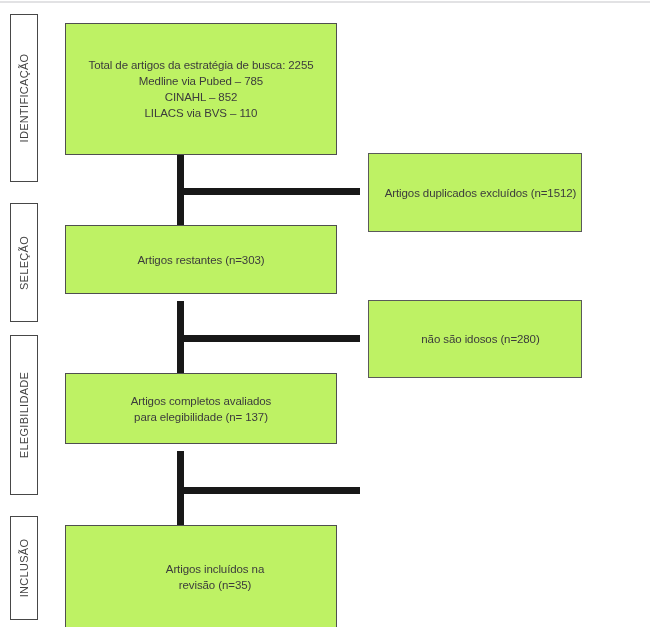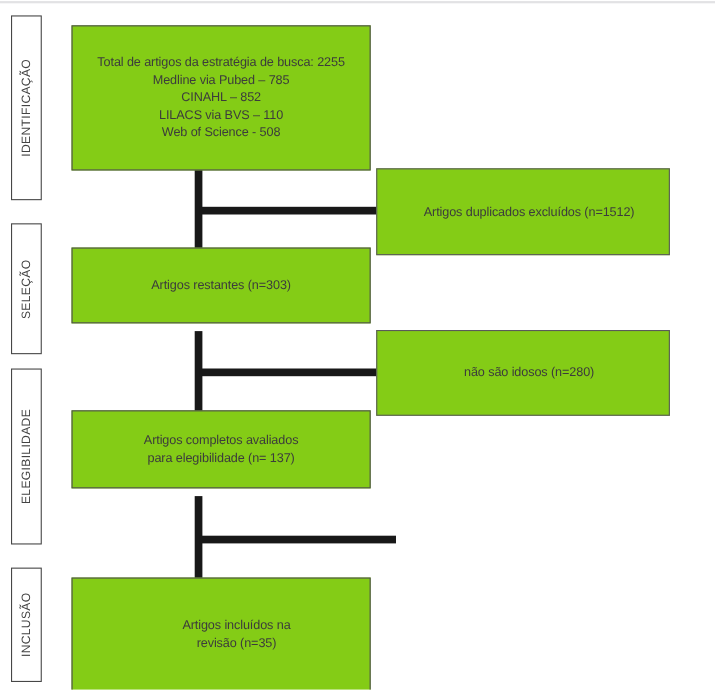--- a/index.html
+++ b/index.html
@@ -36,34 +36,34 @@
   .stage-box .vlabel {
     transform: rotate(-90deg);
     white-space: nowrap;
     font-size: 11px;
     letter-spacing: 0.3px;
     color: #434343;
   }
   .flow-box {
     position: absolute;
     border: 1.5px solid #4f4f4f;
-    background: #84cc16;
+    background: #bef264;
     box-sizing: border-box;
     display: flex;
     flex-direction: column;
     align-items: center;
     justify-content: center;
     text-align: left;
     font-size: 11.5px;
     line-height: 16px;
     letter-spacing: -0.1px;
     color: #3c3c3c;
   }
   .main-box { left: 65px; width: 272px; }
-  .side-box { left: 342px; width: 267px; border-color: #5a5a5a; padding-left: 11px; }
+  .side-box { left: 368px; width: 214px; border-color: #5a5a5a; padding-left: 11px; }
   .connector {
     position: absolute;
     background: #181818;
   }
   .line { white-space: nowrap; }
 </style>
 </head>
 <body>
 
 <div class="canvas">
@@ -88,21 +88,20 @@
   <div class="connector" style="left:177px;top:301px;width:7px;height:73px;"></div>
   <div class="connector" style="left:181px;top:335px;width:179px;height:7px;"></div>
   <div class="connector" style="left:177px;top:451px;width:7px;height:75px;"></div>
   <div class="connector" style="left:181px;top:487px;width:179px;height:7px;"></div>
 
   <div class="flow-box main-box" style="top:23px;height:132px;">
     <div class="line">Total de artigos da estratégia de busca: 2255</div>
     <div class="line">Medline via Pubed – 785</div>
     <div class="line">CINAHL – 852</div>
     <div class="line">LILACS via BVS – 110</div>
-    <div class="line">Web of Science - 508</div>
   </div>
 
   <div class="flow-box main-box" style="top:225px;height:69px;">
     <div class="line">Artigos restantes (n=303)</div>
   </div>
 
   <div class="flow-box main-box" style="top:373px;height:71px;">
     <div class="line">Artigos completos avaliados</div>
     <div class="line">para elegibilidade (n= 137)</div>
   </div>

